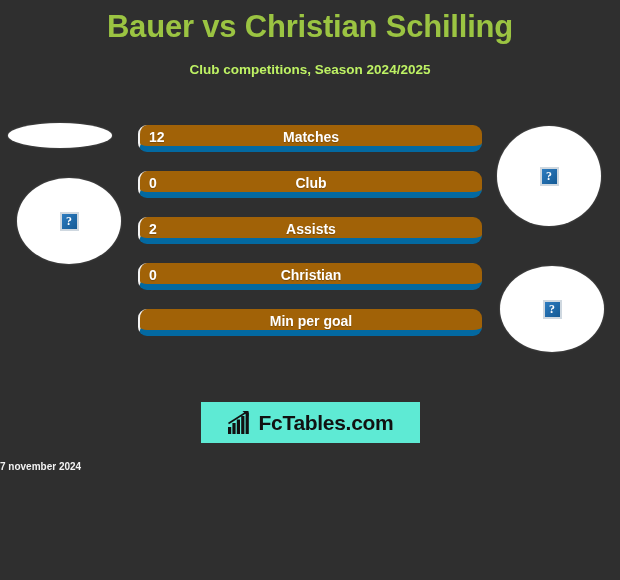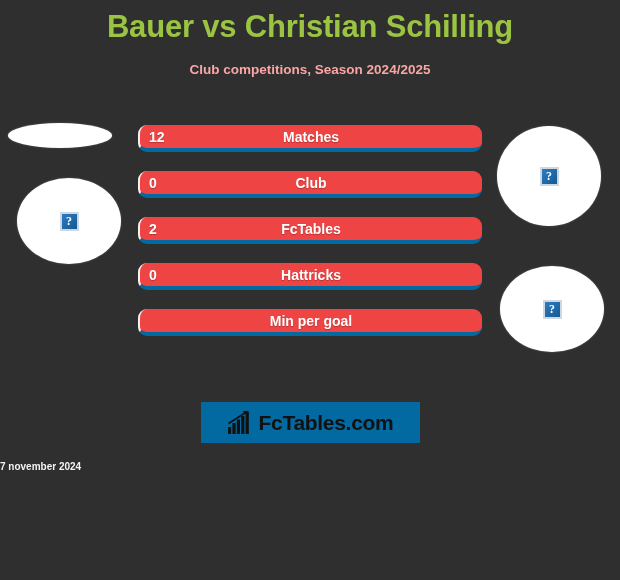--- a/index.html
+++ b/index.html
@@ -36,21 +36,21 @@
     line-height: 38px;
     white-space: nowrap;
   }
 
   .subtitle {
     position: absolute;
     left: 0;
     top: 61px;
     width: 620px;
     text-align: center;
-    color: #fca5a5;
+    color: #bef264;
     font-size: 13.5px;
     font-weight: bold;
     line-height: 18px;
     white-space: nowrap;
   }
 
   
   .photo {
     position: absolute;
     background: #ffffff;
@@ -88,23 +88,23 @@
     position: absolute;
     left: 138px;
     top: 125px;
     width: 344px;
   }
 
   .bar {
     position: relative;
     height: 27px;
     margin-bottom: 19px;
-    background: #ef4444;
+    background: #a16207;
     border-radius: 9px 9px 9px 9px;
-    border-bottom: 4px solid #0369a1;
+    border-bottom: 6px solid #0369a1;
     border-left: 2px solid #f4f4f4;
     box-sizing: border-box;
     overflow: hidden;
   }
   .bar:last-child { margin-bottom: 16px; }
 
   .bar-value {
     position: absolute;
     left: 9px;
     top: 0;
@@ -131,21 +131,21 @@
     border-radius: 12px;
   }
 
   
   .logo {
     position: absolute;
     left: 201px;
     top: 402px;
     width: 219px;
     height: 41px;
-    background: #0369a1;
+    background: #5eead4;
     display: flex;
     align-items: center;
     justify-content: center;
     gap: 6px;
     text-align: right;
   }
 
   .logo-icon {
     display: block;
     width: 25px;
@@ -206,25 +206,25 @@
     <div class="bar">
       <span class="bar-value">12</span>
       <span class="bar-label">Matches</span>
     </div>
     <div class="bar">
       <span class="bar-value">0</span>
       <span class="bar-label">Club</span>
     </div>
     <div class="bar">
       <span class="bar-value">2</span>
-      <span class="bar-label">FcTables</span>
+      <span class="bar-label">Assists</span>
     </div>
     <div class="bar">
       <span class="bar-value">0</span>
-      <span class="bar-label">Hattricks</span>
+      <span class="bar-label">Christian</span>
     </div>
     <div class="bar">
       <span class="bar-value"></span>
       <span class="bar-label">Min per goal</span>
     </div>
   </div>
 
   <div class="logo">
     <svg class="logo-icon" viewBox="0 0 25 23">
       <rect x="0" y="16" width="3.2" height="7" fill="#111111"></rect>

